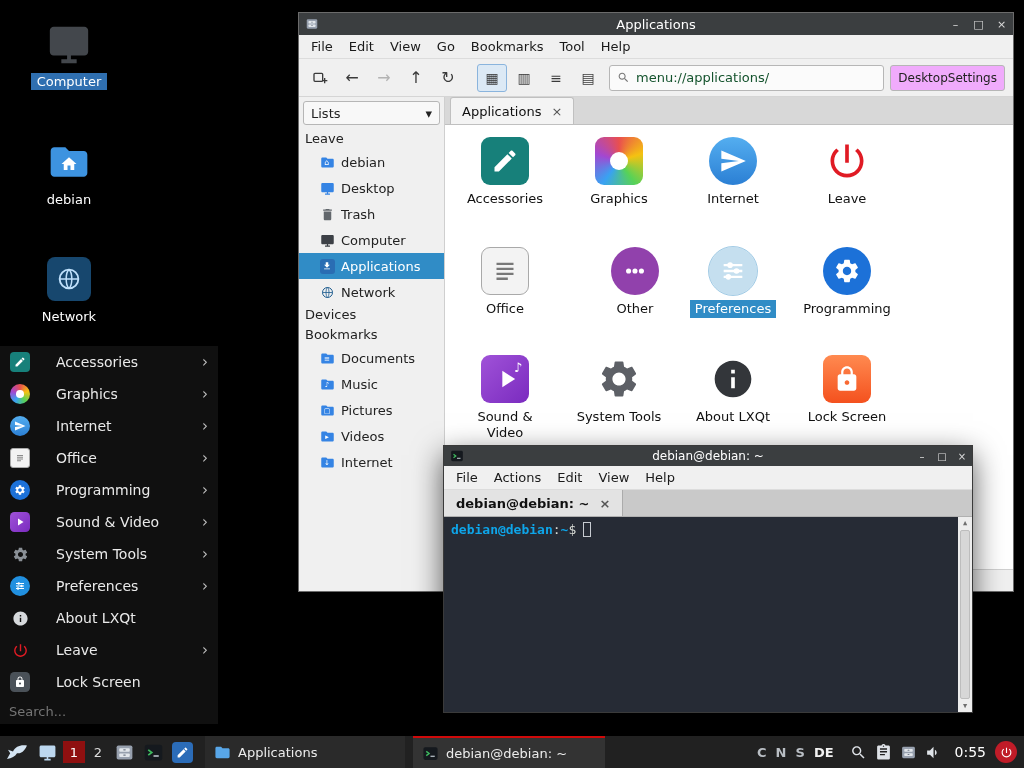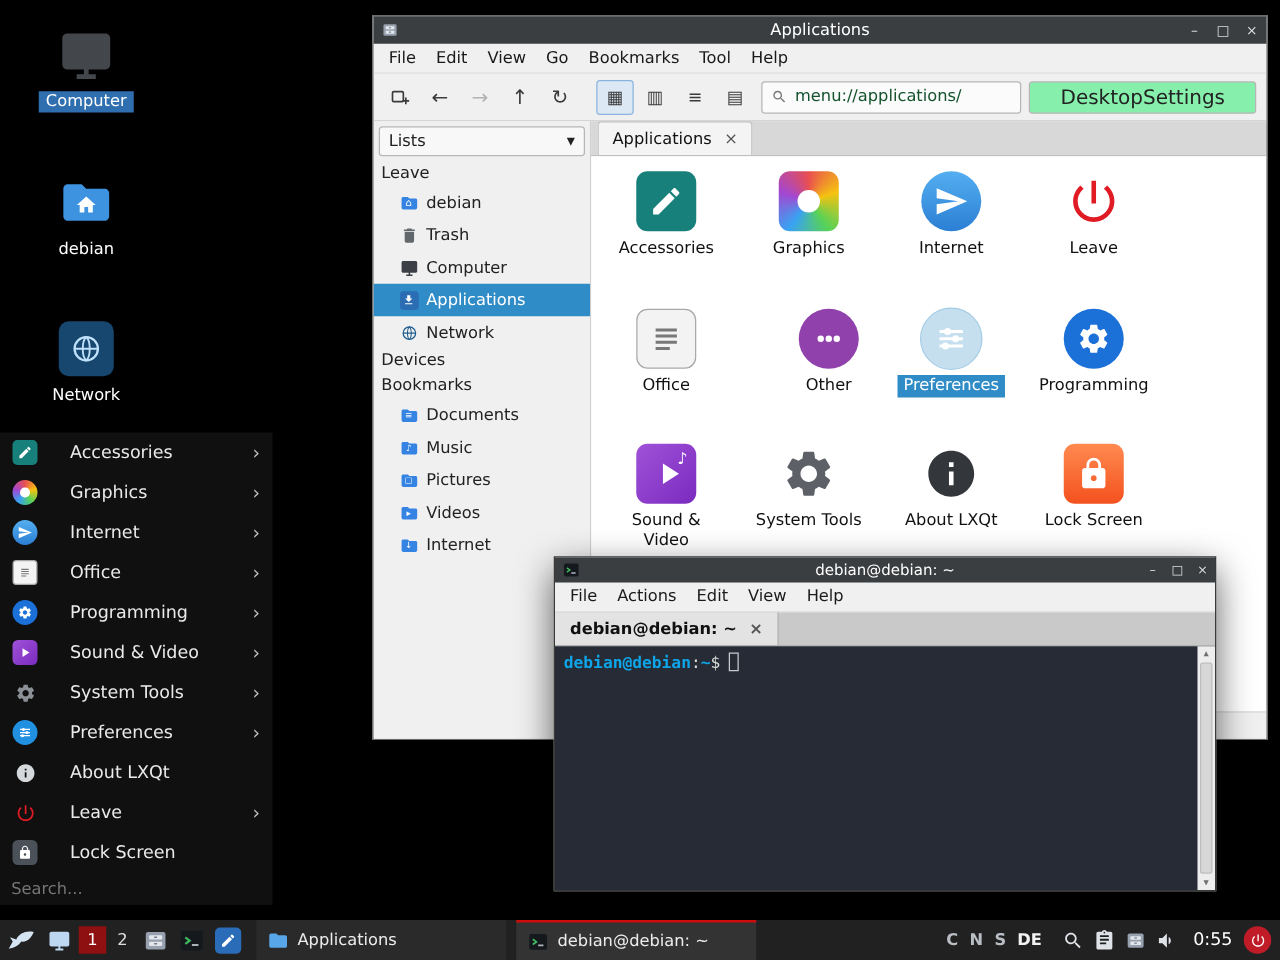--- a/index.html
+++ b/index.html
@@ -64,24 +64,24 @@
   .toolbar { height:38px; background:#f0f0f0; display:flex; align-items:center; padding:0 6px; gap:2px; border-bottom:1px solid #d5d5d5; flex:none; }
   .tb-btn { width:30px; height:28px; display:flex; align-items:center; justify-content:center; color:#3a3a3a; font-size:16px; border-radius:3px; }
   .tb-btn svg { width:16px; height:16px; }
   .tb-btn.disabled { color:#b3b3b3; }
   .tb-btn.active { background:#dce9f5; border:1px solid #8ab4dd; font-size:14px; }
   .tb-view { font-size:14px; }
   .tb-sep { width:10px; }
   .pathbar { flex:1; height:26px; margin:0 4px; background:#fbfbfb; border:1px solid #b6b6b6; border-radius:3px; display:flex; align-items:center; padding:0 7px; gap:6px; min-width:0; }
   .pathbar svg { width:13px; height:13px; color:#777; flex:none; }
   .pathbar input { flex:1; border:none; outline:none; background:transparent; font-size:13px; color:#14532d; font-family:inherit; min-width:0; }
-  .ds-btn { height:26px; padding:0 24px; border:1px solid #b6b6b6; border-radius:3px; background:#86efac; display:flex; align-items:center; font-size:16px; color:#222; margin-right:2px; flex:none; }
+  .ds-btn { height:26px; padding:0 7px; border:1px solid #b6b6b6; border-radius:3px; background:#f0abfc; display:flex; align-items:center; font-size:12px; color:#222; margin-right:2px; flex:none; }
 
   .fm-main { flex:1; display:flex; min-height:0; }
-  .sidebar { width:174px; flex:none; border-right:1px solid #cfcfcf; background:#f0f0f0; display:flex; flex-direction:column; }
+  .sidebar { width:146px; flex:none; border-right:1px solid #cfcfcf; background:#f0f0f0; display:flex; flex-direction:column; }
   .lists-combo { height:24px; margin:4px; border:1px solid #b6b6b6; border-radius:3px; background:#f8f8f8; display:flex; align-items:center; justify-content:space-between; padding:0 7px; color:#222; flex:none; }
   .sb-header { height:20px; line-height:20px; padding-left:6px; color:#222; }
   .sb-item { height:26px; display:flex; align-items:center; gap:6px; padding-left:20px; color:#222; }
   .sb-item.selected { background:#308cc6; color:#fff; }
   .sb-ico { width:16px; height:16px; flex:none; display:flex; align-items:center; justify-content:center; position:relative; }
   .sb-ico svg { width:15px; height:15px; }
   .sb-ov { position:absolute; left:50%; top:56%; transform:translate(-50%,-50%); color:#fff; font-size:7px; line-height:1; }
   .sb-appbox { width:15px; height:15px; background:#2a6db3; border-radius:3px; display:flex; align-items:center; justify-content:center; color:#fff; }
   .sb-appbox svg { width:10px; height:10px; }
 
@@ -417,20 +417,28 @@
       <div class="sb-item">
         <span class="sb-ico">
             <svg style="color:#3584e4">
               <use href="#i-folder"></use>
             </svg>
             <span class="sb-ov" style="font-size:8px">⌂</span>
           </span>
         <span>debian</span>
       </div>
       <div class="sb-item">
+        <span class="sb-ico" style="color:#3584e4">
+            <svg>
+              <use href="#i-monitor"></use>
+            </svg>
+          </span>
+        <span>Desktop</span>
+      </div>
+      <div class="sb-item">
         <span class="sb-ico" style="color:#62676c">
             <svg>
               <use href="#i-trash"></use>
             </svg>
           </span>
         <span>Trash</span>
       </div>
       <div class="sb-item">
         <span class="sb-ico" style="color:#3c4046">
             <svg>

